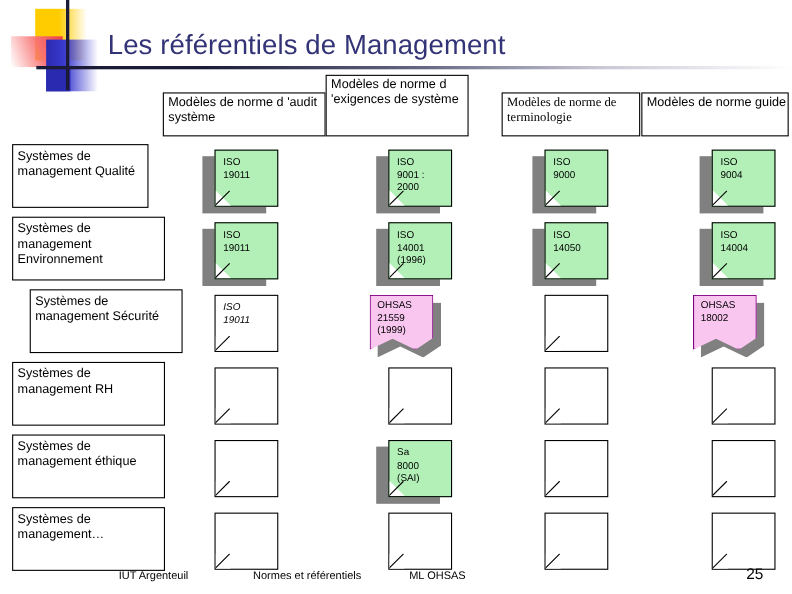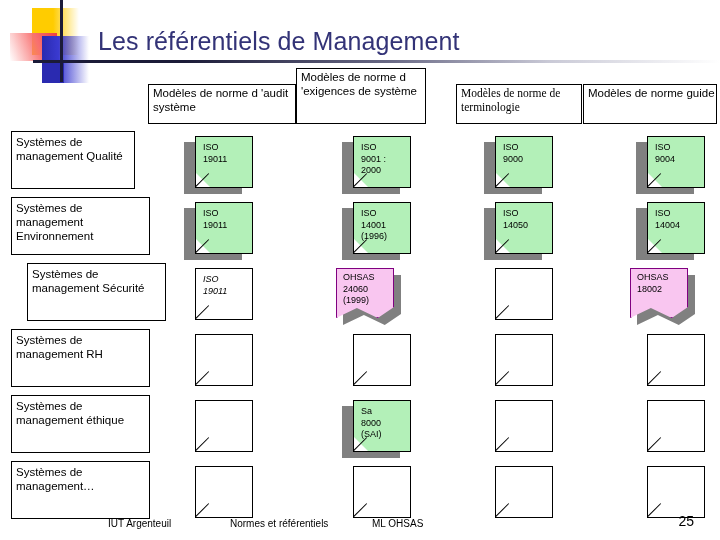--- a/index.html
+++ b/index.html
@@ -215,21 +215,21 @@
           <div class="tri"></div>
           <div class="diag"></div>
         </div>
       </div>
     </div>
     <div class="pinkwrap" style="left: 336px; top: 268px;">
       <div class="pinkshadow"></div>
       <div class="pink"></div>
       <div class="pink-text">
         <div>OHSAS</div>
-        <div>24060</div>
+        <div>21559</div>
         <div>(1999)</div>
       </div>
     </div>
     <div class="cell" style="left: 478px; top: 268px;">
       <div class="note white">
         <div class="fold">
           <div class="tri"></div>
           <div class="diag"></div>
         </div>
       </div>

